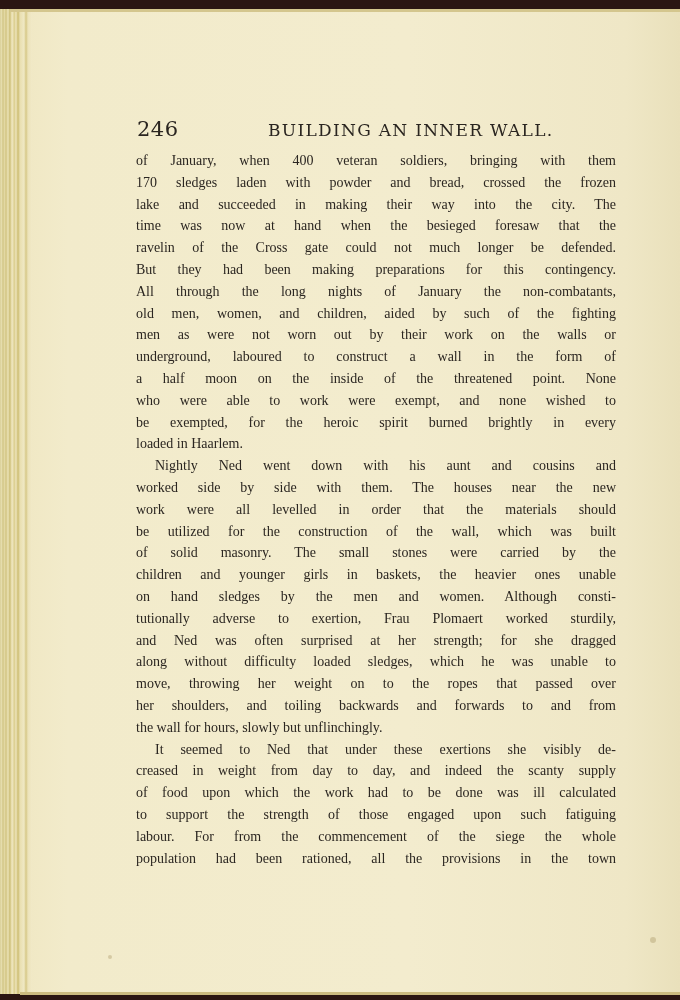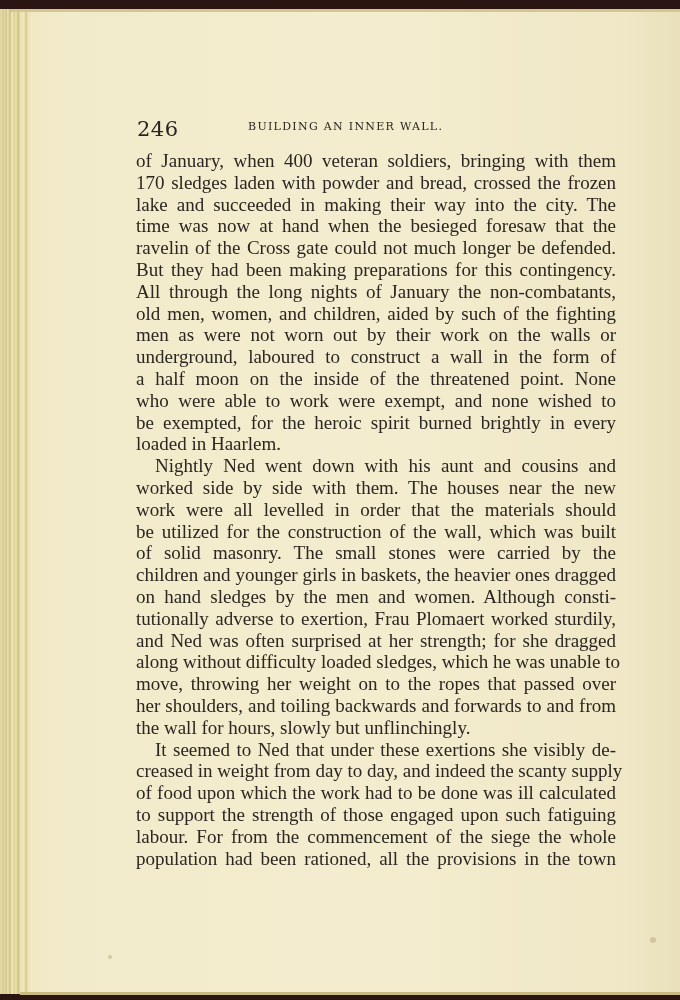--- a/index.html
+++ b/index.html
@@ -52,30 +52,30 @@
       color: #2a2520;
     }
     .page-number {
       position: absolute;
       left: 0; top: 0;
       font-size: 21px;
       letter-spacing: 0.5px;
     }
     .running-head {
       position: absolute;
-      left: 111px; top: 3px;
-      font-size: 11px;
+      left: 131px; top: 3px;
+      font-size: 17px;
       letter-spacing: 1.3px;
     }
     .body-text {
       position: absolute;
       left: 136px; top: 150px;
       width: 480px;
       font-family: "Liberation Serif", "DejaVu Serif", serif;
-      font-size: 19px;
+      font-size: 14px;
       line-height: 21.8px;
       color: #2b2621;
     }
     .line {
       display: block;
       white-space: nowrap;
       text-align: justify;
       text-align-last: justify;
       height: 21.8px;
       overflow: visible;
@@ -124,21 +124,21 @@
       <span class="line">who were able to work were exempt, and none wished to</span>
       <span class="line">be exempted, for the heroic spirit burned brightly in every</span>
       <span class="line last">loaded in Haarlem.</span>
     </div>
     <div>
       <span class="line indent">Nightly Ned went down with his aunt and cousins and</span>
       <span class="line">worked side by side with them.  The houses near the new</span>
       <span class="line">work were all levelled in order that the materials should</span>
       <span class="line">be utilized for the construction of the wall, which was built</span>
       <span class="line">of solid masonry.  The small stones were carried by the</span>
-      <span class="line">children and younger girls in baskets, the heavier ones dragged</span>
+      <span class="line">children and younger girls in baskets, the heavier ones unable</span>
       <span class="line">on hand sledges by the men and women.  Although consti-</span>
       <span class="line">tutionally adverse to exertion, Frau Plomaert worked sturdily,</span>
       <span class="line">and Ned was often surprised at her strength; for she dragged</span>
       <span class="line">along without difficulty loaded sledges, which he was unable to</span>
       <span class="line">move, throwing her weight on to the ropes that passed over</span>
       <span class="line">her shoulders, and toiling backwards and forwards to and from</span>
       <span class="line last">the wall for hours, slowly but unflinchingly.</span>
     </div>
     <div>
       <span class="line indent">It seemed to Ned that under these exertions she visibly de-</span>

